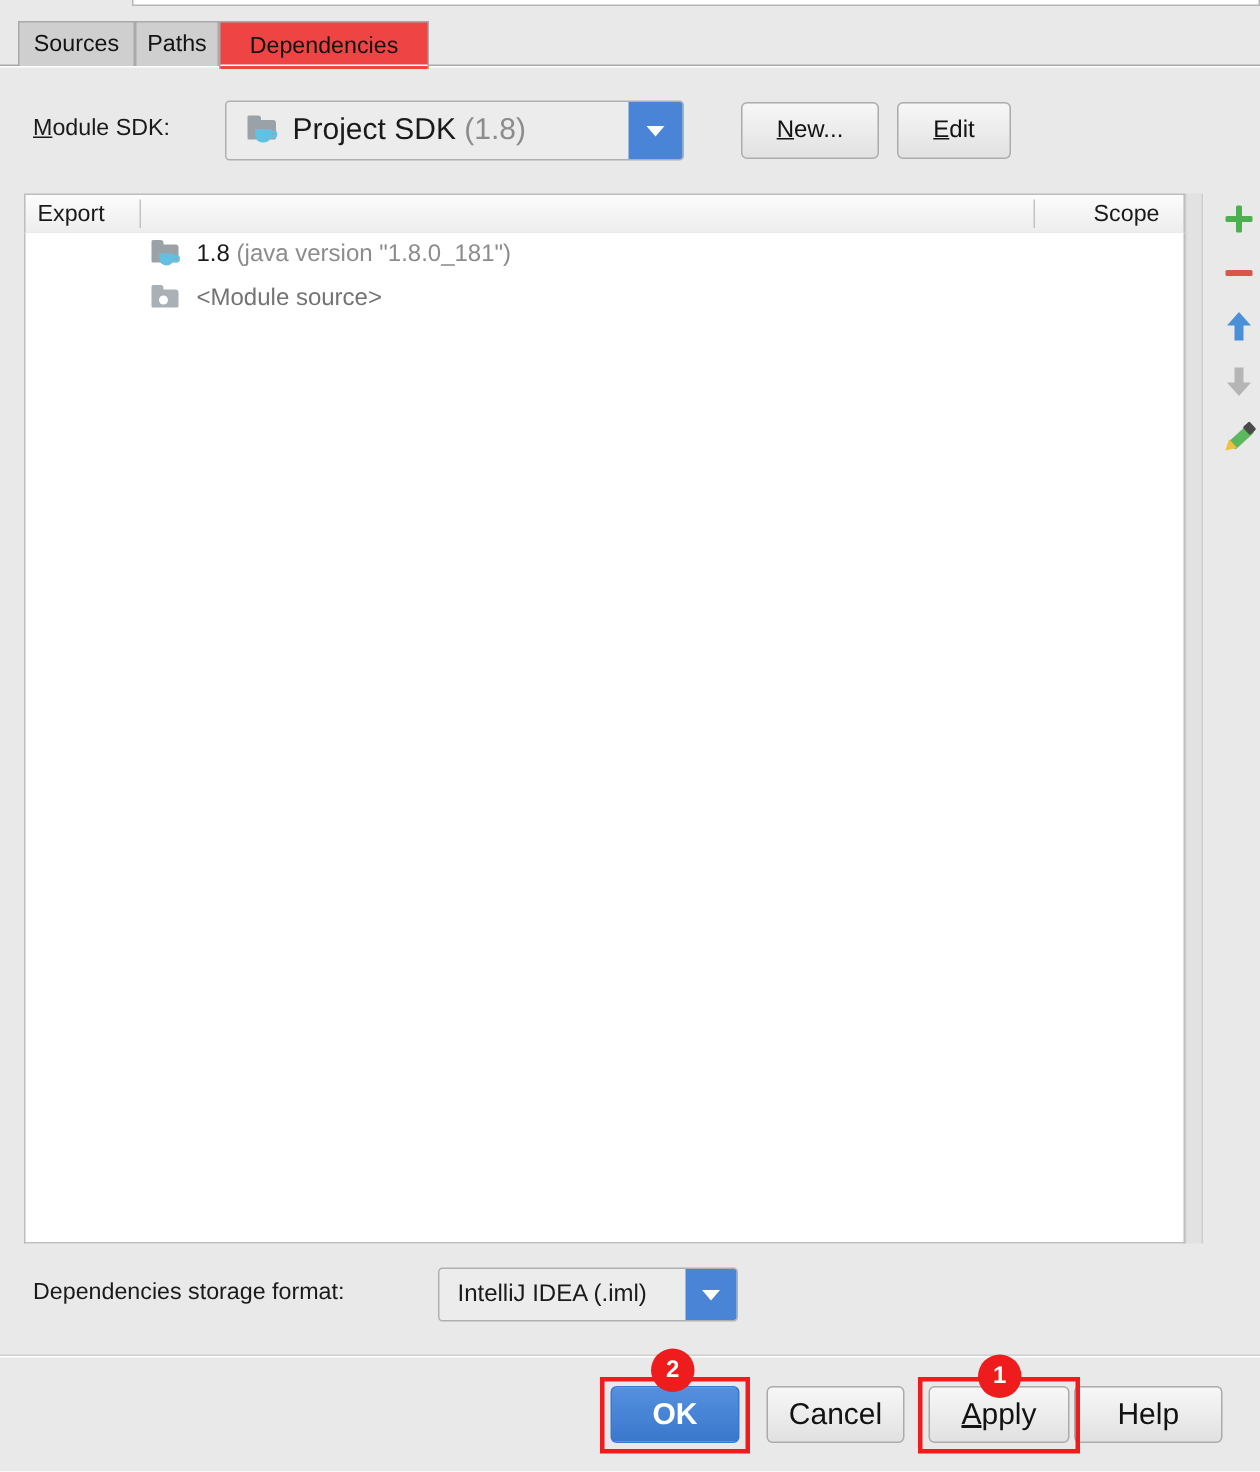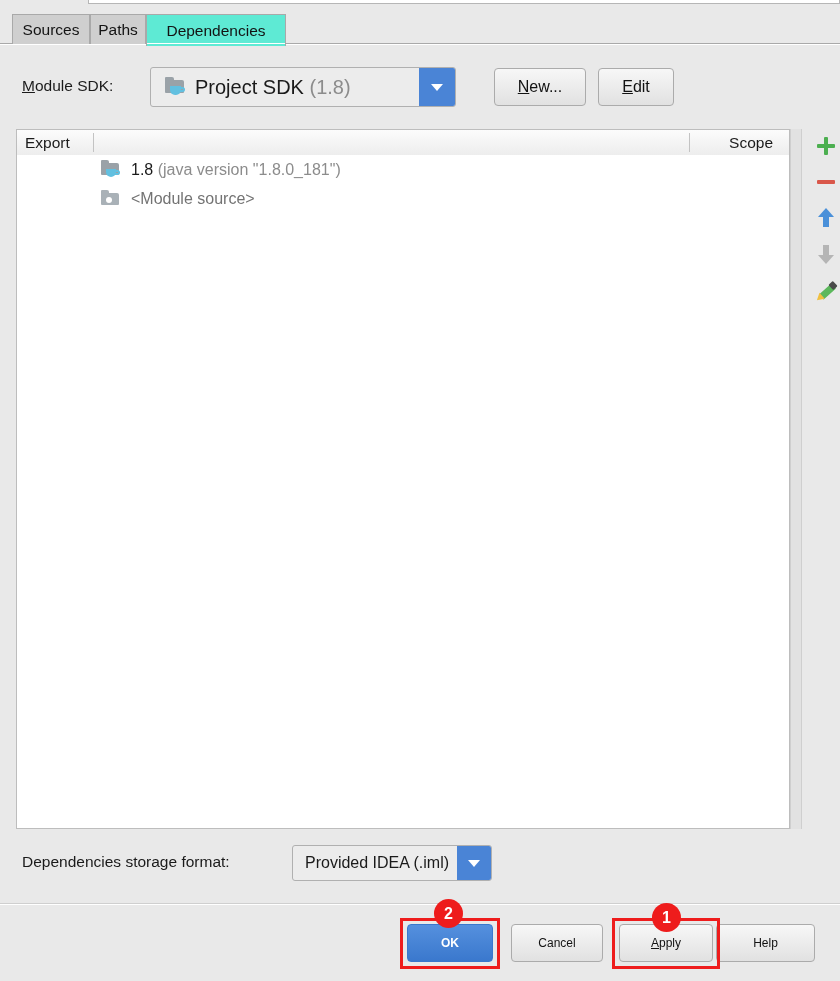--- a/index.html
+++ b/index.html
@@ -55,21 +55,21 @@
     border-bottom: none;
     display: flex;
     align-items: center;
     justify-content: center;
     padding: 0 11px;
     font-size: 15.5px;
     color: #131313;
     cursor: default;
   }
   .tab.selected {
-    background: #5eead4;
+    background: #ef4444;
     border-color: #a9a9a9;
     z-index: 3;
     height: 32px;
     top: 2px;
   }
   .tabbar .rail {
     position: absolute;
     left: 0; bottom: 0;
     width: 840px; height: 1px;
     background: #a9a9a9;
@@ -516,21 +516,21 @@
     position: absolute;
     top: 19px;
     height: 38px;
     box-sizing: border-box;
     background: linear-gradient(#f7f7f7, #e1e1e1);
     border: 1px solid #ababab;
     border-radius: 4px;
     display: flex;
     align-items: center;
     justify-content: center;
-    font-size: 12px;
+    font-size: 20px;
     color: #121212;
     cursor: default;
     user-select: none;
   }
   .footer-btn u { text-decoration: underline; }
   .btn-ok {
     left: 407px;
     width: 86px;
     background: linear-gradient(#5590de, #3a78cd);
     border: 1px solid #3a78cd;
@@ -679,21 +679,21 @@
               <span class="tip"></span>
             </span>
         </div>
       </div>
 
     </div>
 
     <div class="storage-row">
       <div class="storage-label">Dependencies storage format:</div>
       <div class="storage-combo">
-        <span class="txt">Provided IDEA (.iml)</span>
+        <span class="txt">IntelliJ IDEA (.iml)</span>
         <span class="arrow"></span>
       </div>
     </div>
 
   </div>
 
   <div class="footer">
     <div class="footer-btn btn-ok">OK</div>
     <div class="footer-btn btn-cancel">Cancel</div>
     <div class="footer-btn btn-apply">

